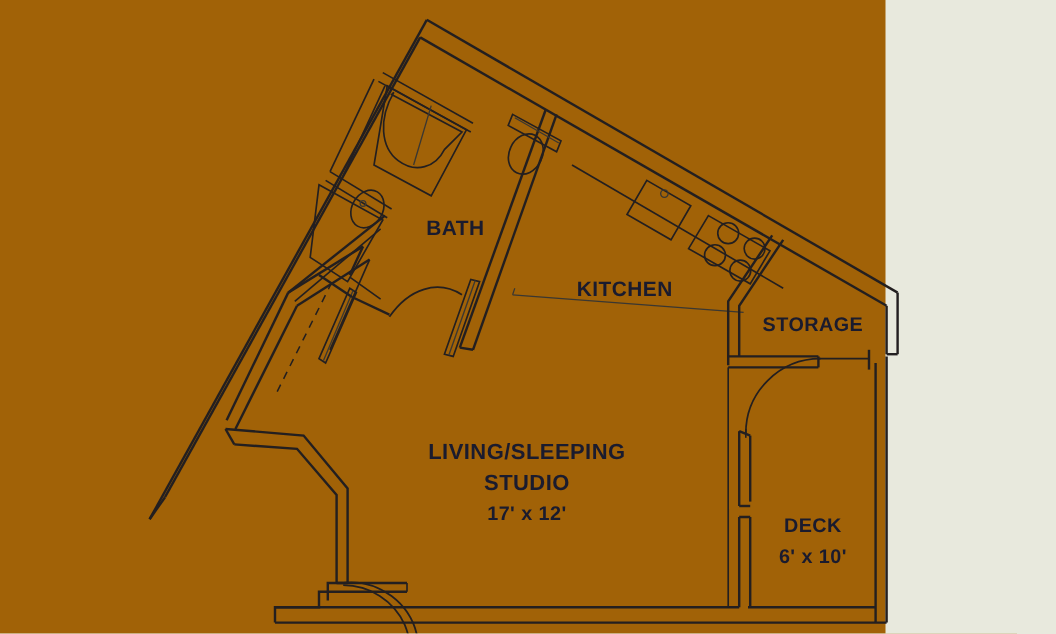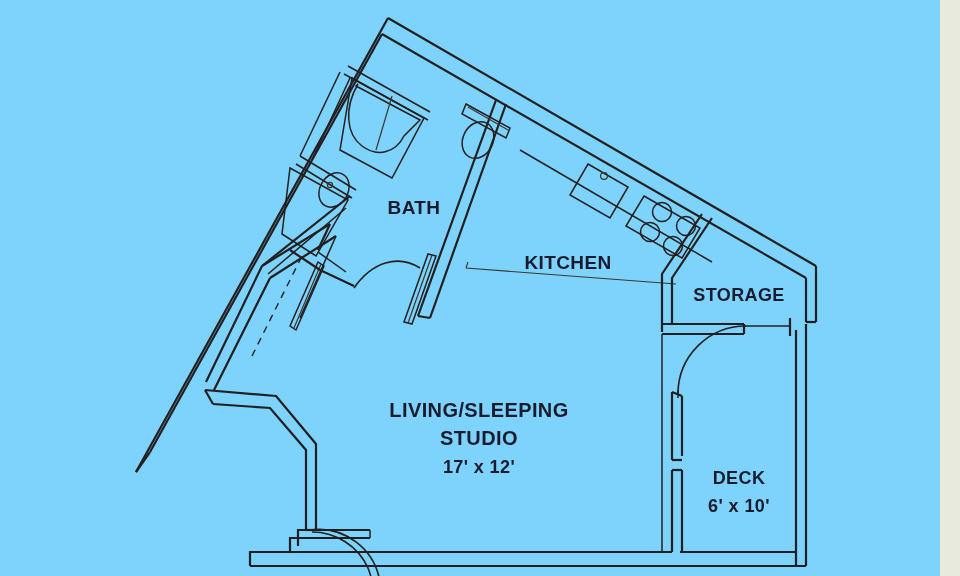--- a/index.html
+++ b/index.html
@@ -8,23 +8,23 @@
     background: #e8e9dd;
   }
   body {
     width: 960px;
     height: 576px;
     overflow: hidden;
     font-family: "Liberation Sans", sans-serif;
   }
   #floorplan-root {
     position: relative;
-    width: 940px;
+    width: 805px;
     height: 576px;
-    background: #7dd3fc;
+    background: #a16207;
   }
   svg.plan {
     position: absolute;
     top: 0;
     left: 0;
     width: 960px;
     height: 576px;
     display: block;
   }
   .wall {

